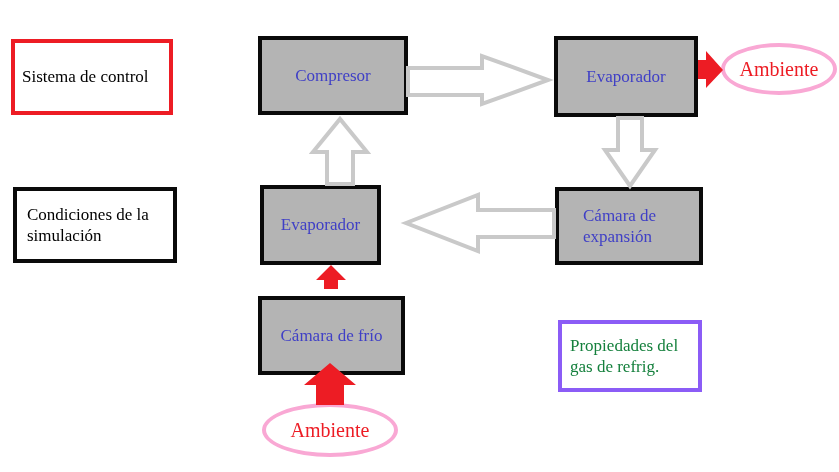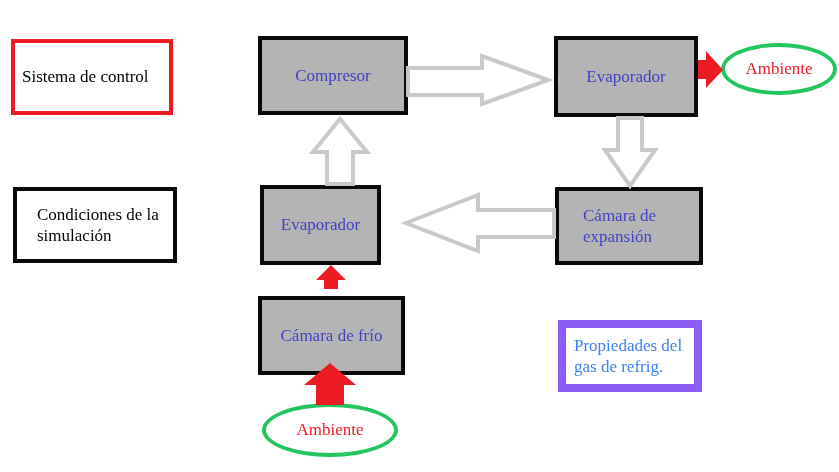--- a/index.html
+++ b/index.html
@@ -29,37 +29,37 @@
     border:4px solid #ed1c24;
     color:#000000;
   }
   .white-black{
     background:#ffffff;
     border:4px solid #0a0a0a;
     color:#000000;
   }
   .white-cyan{
     background:#ffffff;
-    border:8px solid #8b5cf6;
-    color:#3b82f6;
+    border:4px solid #8b5cf6;
+    color:#15803d;
   }
   .ellipse{
     position:absolute;
     box-sizing:border-box;
-    border:4px solid #22c55e;
+    border:4px solid #f9a8d4;
     border-radius:50%;
     background:#ffffff;
     color:#ed1c24;
     display:flex;
     align-items:center;
     justify-content:center;
-    font-size:17px;
+    font-size:20px;
   }
   #sistema-control{left:11px;top:39px;width:162px;height:76px;padding-left:7px;}
-  #condiciones{left:13px;top:187px;width:164px;height:76px;padding-left:20px;}
+  #condiciones{left:13px;top:187px;width:164px;height:76px;padding-left:10px;}
   #compresor{left:258px;top:36px;width:150px;height:79px;}
   #condensador{left:554px;top:36px;width:144px;height:81px;}
   #evaporador{left:260px;top:185px;width:121px;height:80px;}
   #valvula{left:555px;top:187px;width:148px;height:78px;padding-left:24px;}
   #camara{left:258px;top:296px;width:147px;height:79px;}
   #propiedades{left:558px;top:320px;width:144px;height:72px;padding-left:8px;}
   #ambiente-right{left:721px;top:43px;width:116px;height:52px;}
   #ambiente-bottom{left:262px;top:403px;width:136px;height:54px;}
   svg.arrows{position:absolute;left:0;top:0;pointer-events:none;}
   .arrow-gray{fill:#ffffff;stroke:#c9c9c9;stroke-width:4;stroke-linejoin:miter;}

